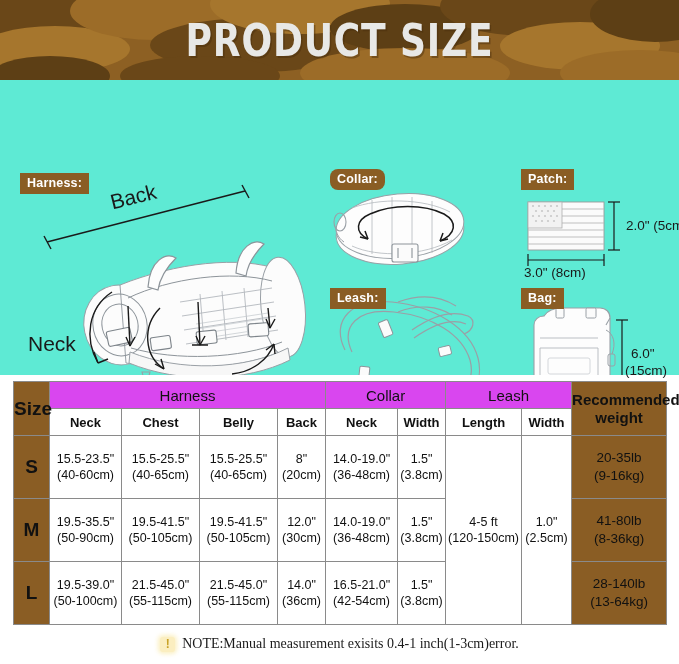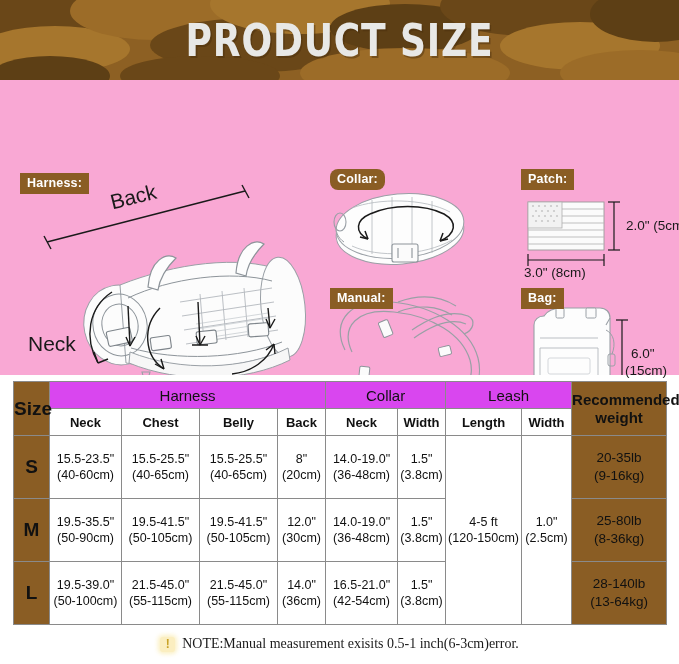--- a/index.html
+++ b/index.html
@@ -35,21 +35,21 @@
     font-family:"DejaVu Sans", sans-serif;
     transform:scaleX(0.82);
     text-shadow:2px 2px 0 rgba(70,45,12,.45);
     z-index:5;
   }
 
   
   .diagrams{
     position:relative;
     width:679px;height:295px;
-    background:#f9a8d4;
+    background:#5eead4;
   }
   .badge{
     position:absolute;
     background:#8a5d24;
     color:#ffffff;
     font-size:12.5px;
     font-weight:bold;
     padding:3px 7px 4px 7px;
     letter-spacing:.2px;
     white-space:nowrap;
@@ -414,21 +414,21 @@
         <line x1="604" y1="334" x2="622" y2="324"></line>
         <line x1="601" y1="328" x2="607" y2="340"></line>
         <line x1="619" y1="318" x2="625" y2="330"></line>
       </g>
     </g>
   </svg>
 
   <div class="badge" style="left:20px;top:93px;">Harness:</div>
   <div class="badge" style="left:330px;top:89px;border-radius:8px;">Collar:</div>
   <div class="badge" style="left:521px;top:89px;">Patch:</div>
-  <div class="badge" style="left:330px;top:208px;">Manual:</div>
+  <div class="badge" style="left:330px;top:208px;">Leash:</div>
   <div class="badge" style="left:521px;top:208px;">Bag:</div>
 
   <div class="measure" style="left:110px;top:105px;transform:rotate(-14deg);">Back</div>
   <div class="measure" style="left:28px;top:252px;">Neck</div>
   <div class="measure" style="left:155px;top:258px;">Chest</div>
   <div class="measure" style="left:242px;top:246px;">Belly</div>
 
   <div class="measure" style="left:405px;top:148px;">Neck</div>
 
   <div class="measure" style="left:382px;top:320px;transform:rotate(-22deg);">Length</div>
@@ -540,21 +540,21 @@
       </td>
       <td class="datacell">
         <span>14.0-19.0"</span><br>
         <span>(36-48cm)</span>
       </td>
       <td class="datacell">
         <span>1.5"</span><br>
         <span>(3.8cm)</span>
       </td>
       <td class="reccell">
-        <span>25-80lb</span><br>
+        <span>41-80lb</span><br>
         <span>(8-36kg)</span>
       </td>
     </tr>
 
     <tr>
       <td class="sizecell">L</td>
       <td class="datacell">
         <span>19.5-39.0"</span><br>
         <span>(50-100cm)</span>
       </td>
@@ -582,14 +582,14 @@
         <span>28-140lb</span><br>
         <span>(13-64kg)</span>
       </td>
     </tr>
   </tbody>
     </table>
 </div>
 
 <div class="note">
   <div class="note-icon">!</div>
-  <div class="note-text">NOTE:Manual measurement exisits 0.5-1 inch(6-3cm)error.</div>
+  <div class="note-text">NOTE:Manual measurement exisits 0.4-1 inch(1-3cm)error.</div>
 </div>
 
 </body></html>

